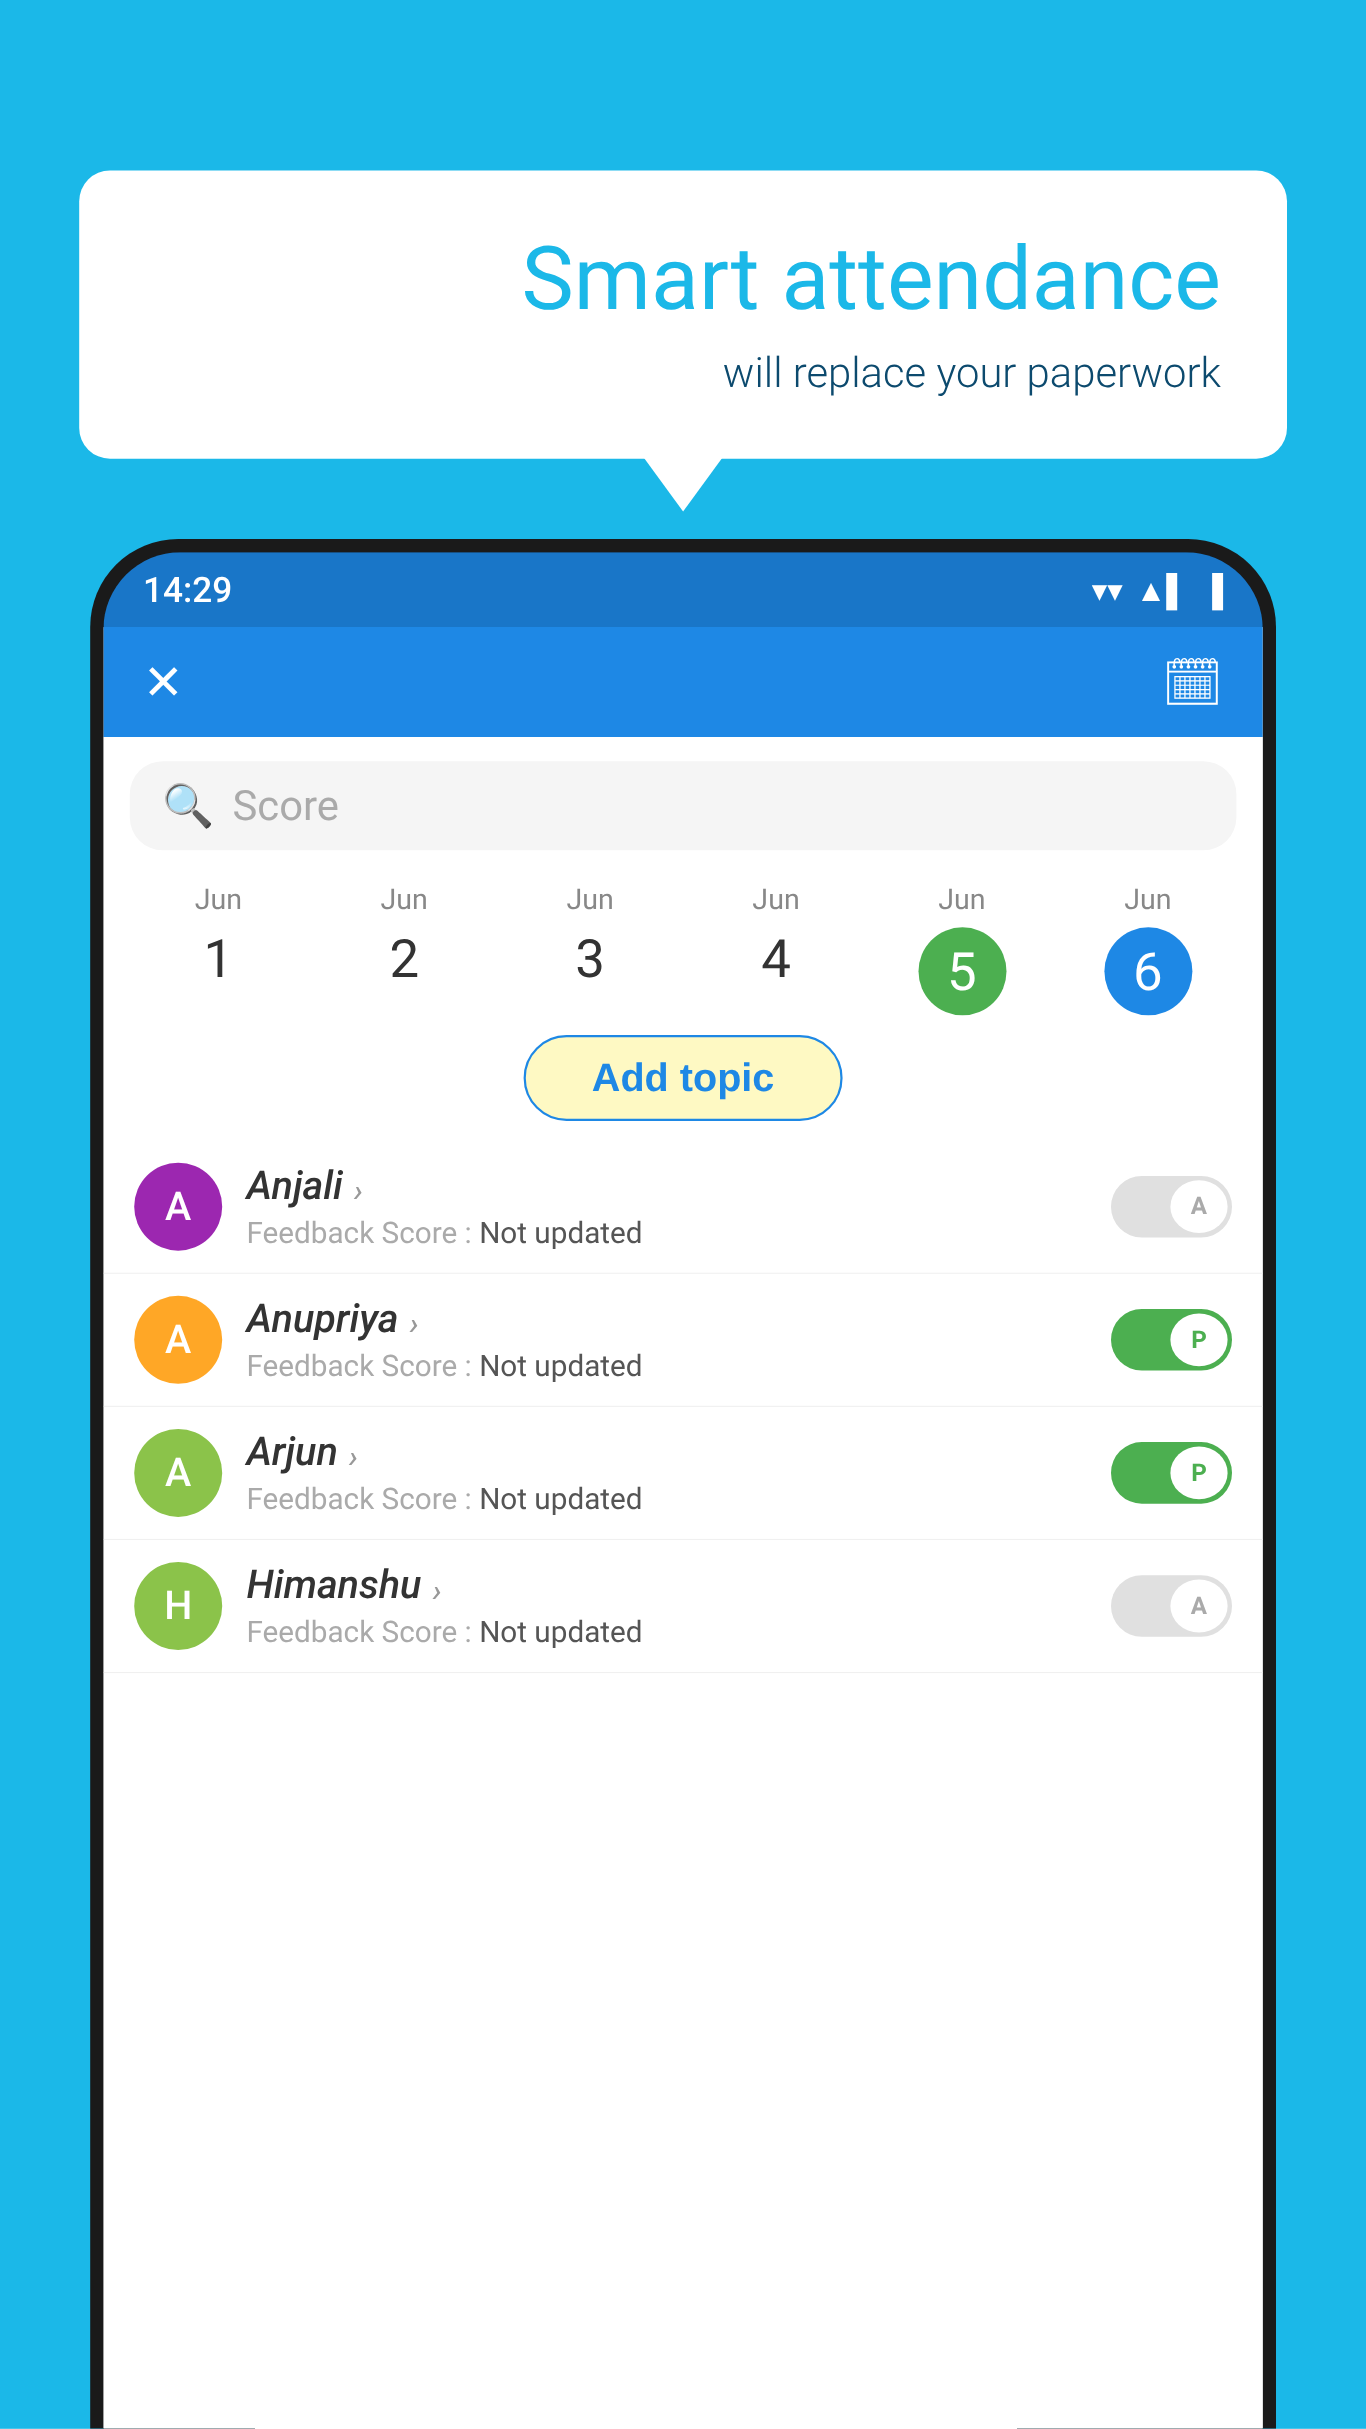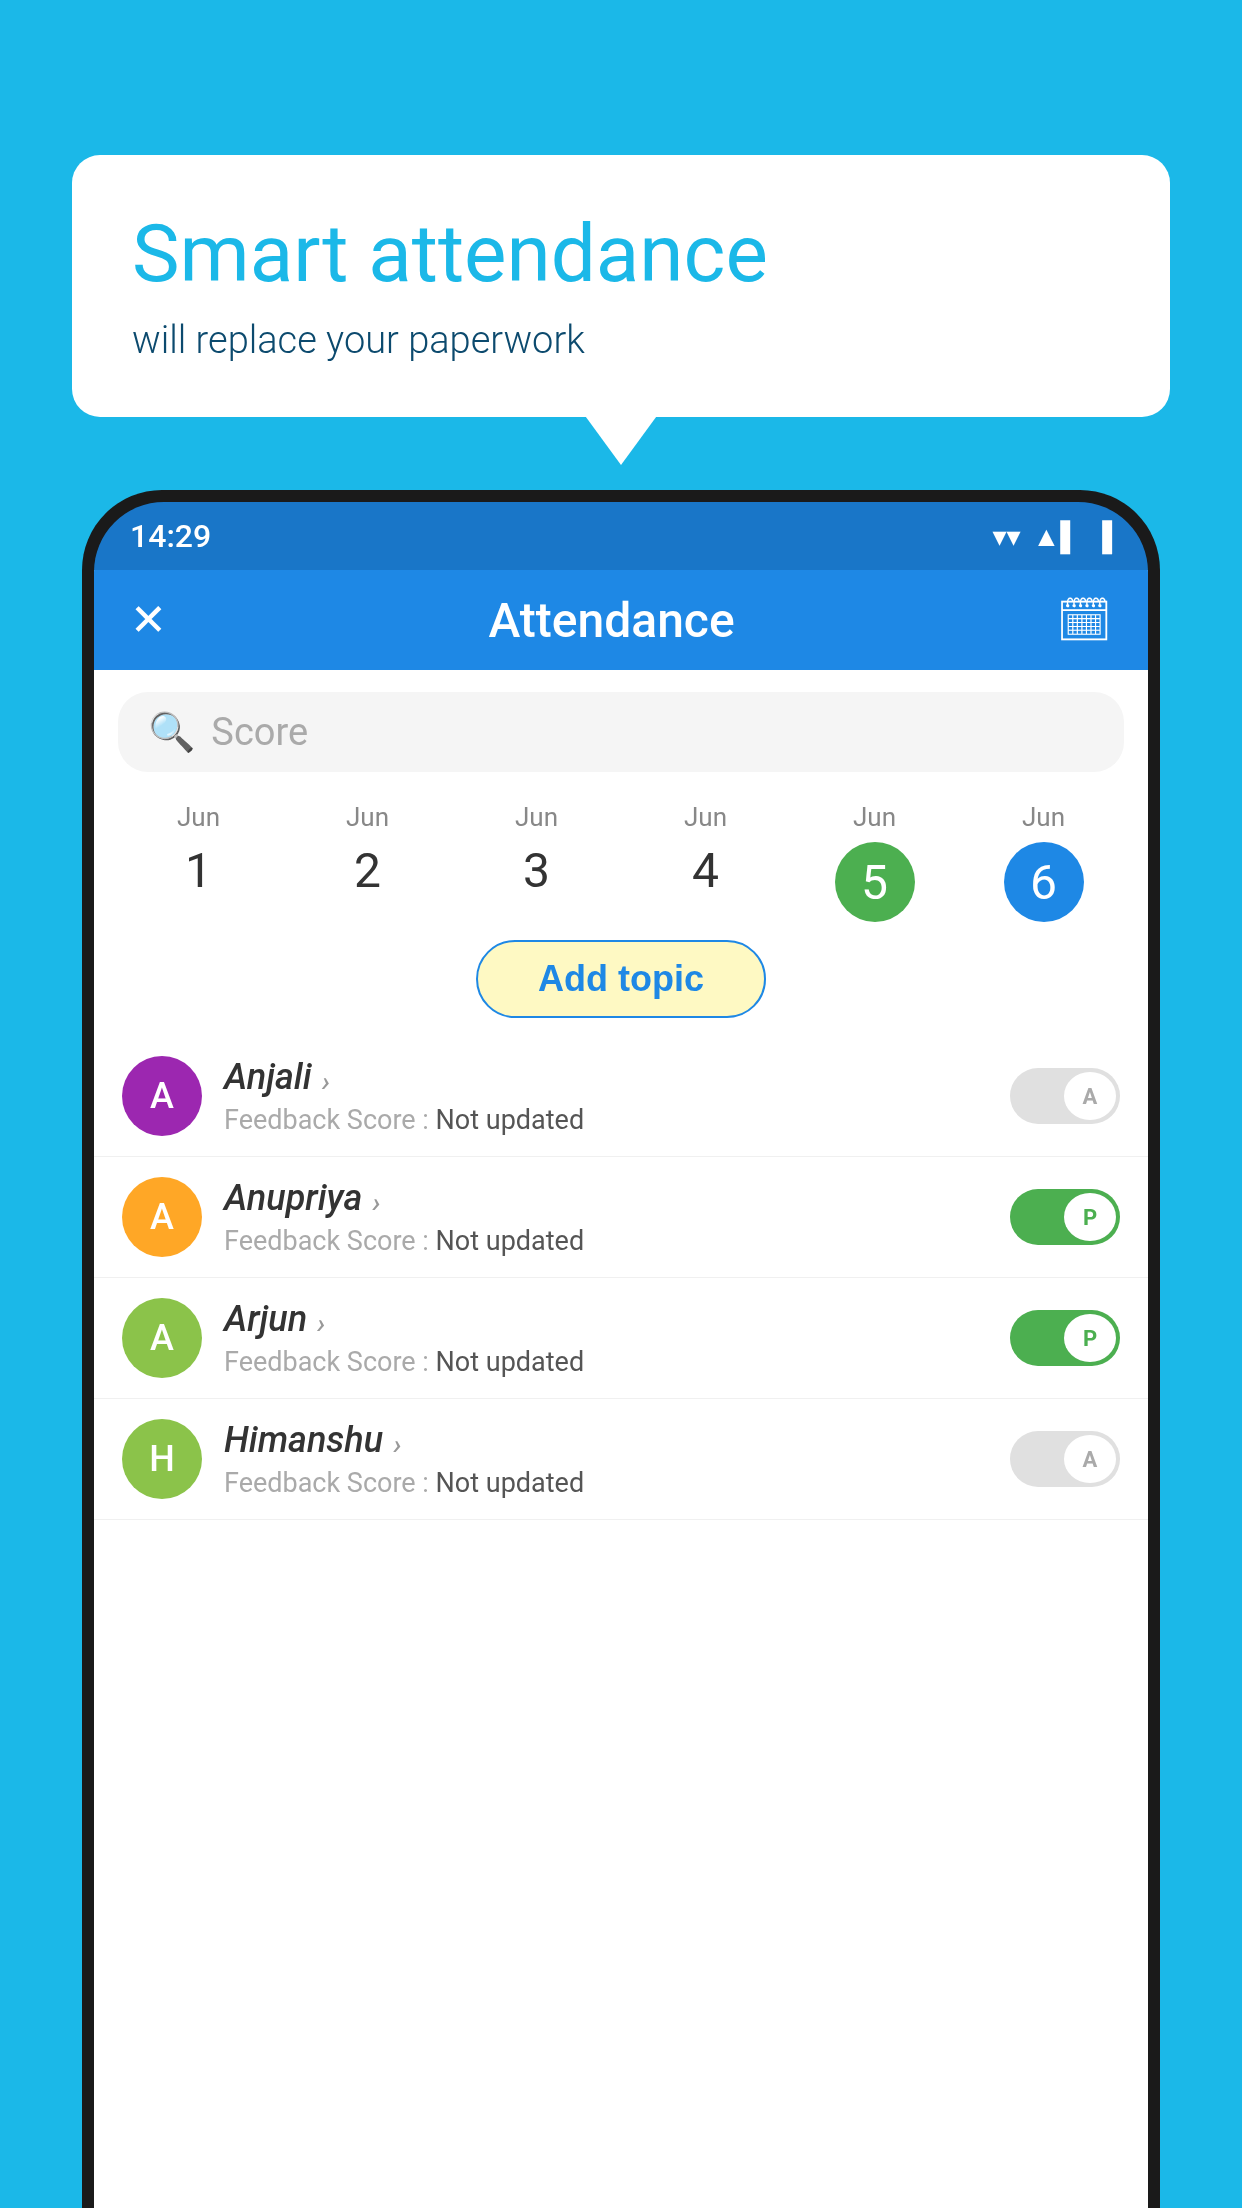--- a/index.html
+++ b/index.html
@@ -18,21 +18,21 @@
       position: absolute;
       top: 155px;
       left: 72px;
       right: 72px;
     }
 
     .speech-bubble {
       background: white;
       border-radius: 28px;
       padding: 55px 60px 55px 60px;
-      text-align: left;
+      text-align: right;
       position: relative;
     }
 
     .speech-bubble::after {
       content: '';
       position: absolute;
       bottom: -48px;
       left: 50%;
       transform: translateX(-50%);
       width: 0;
@@ -392,21 +392,20 @@
         <span class="wifi-icon">▾▾</span>
         <span class="signal-icon">▲▌</span>
         <span class="battery-icon">▐</span>
       </div>
     </div>
 
     <div class="phone-body">
 
       <div class="app-header">
         <span class="header-icon">✕</span>
-        <span class="header-title">Attendance</span>
         <span class="header-icon">🗓</span>
       </div>
 
       <div class="app-content">
 
         <div class="search-bar">
           <span class="search-icon">🔍</span>
           <span class="search-text">Score</span>
         </div>
 

